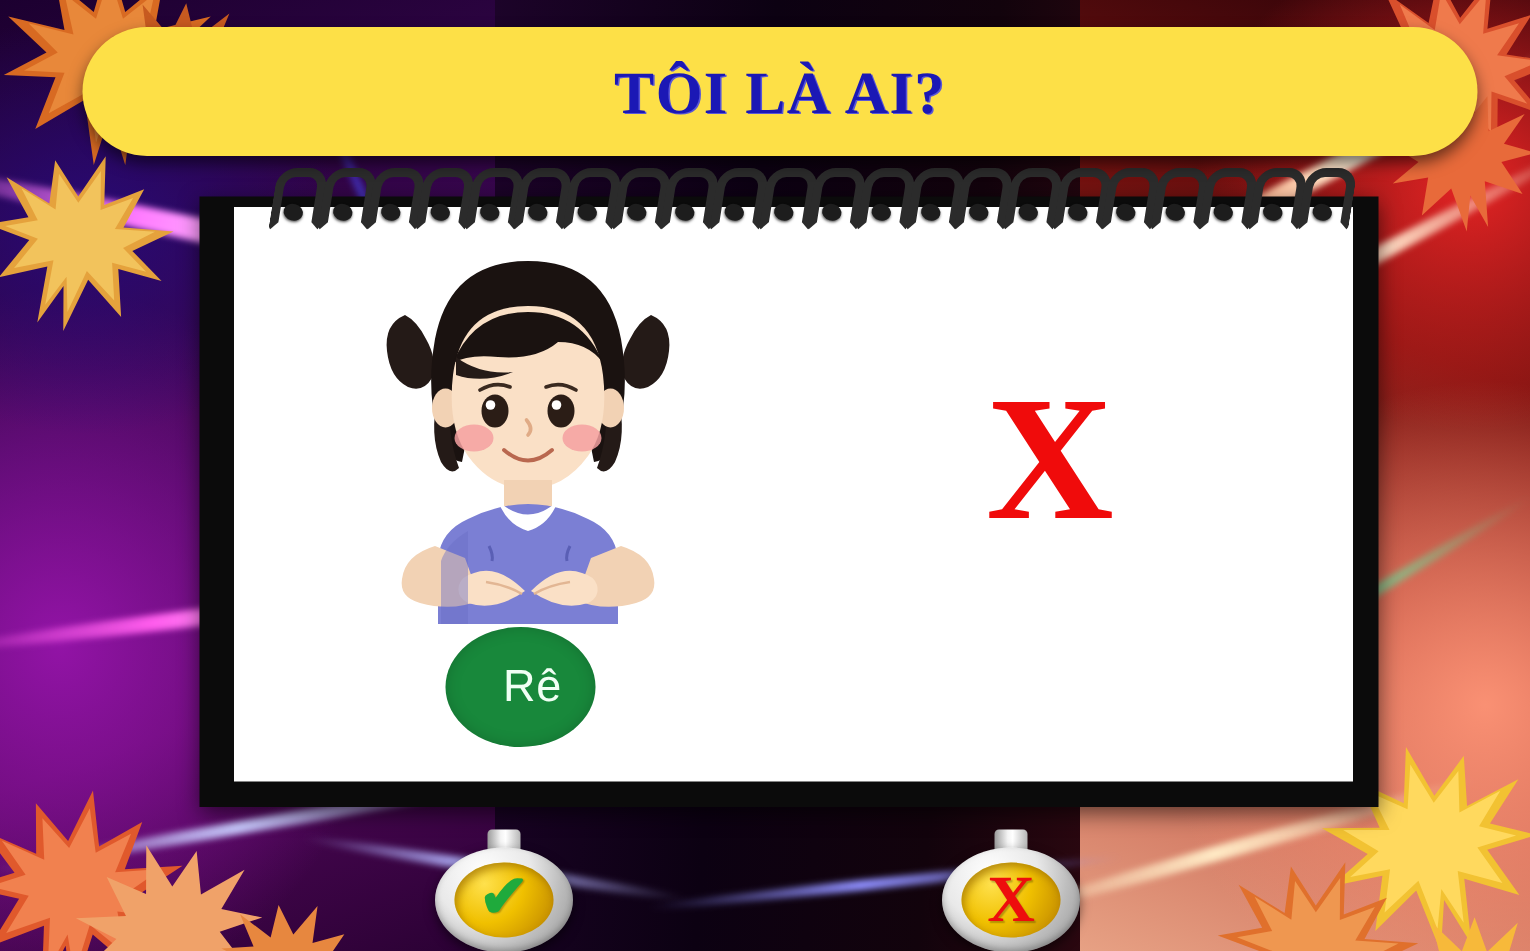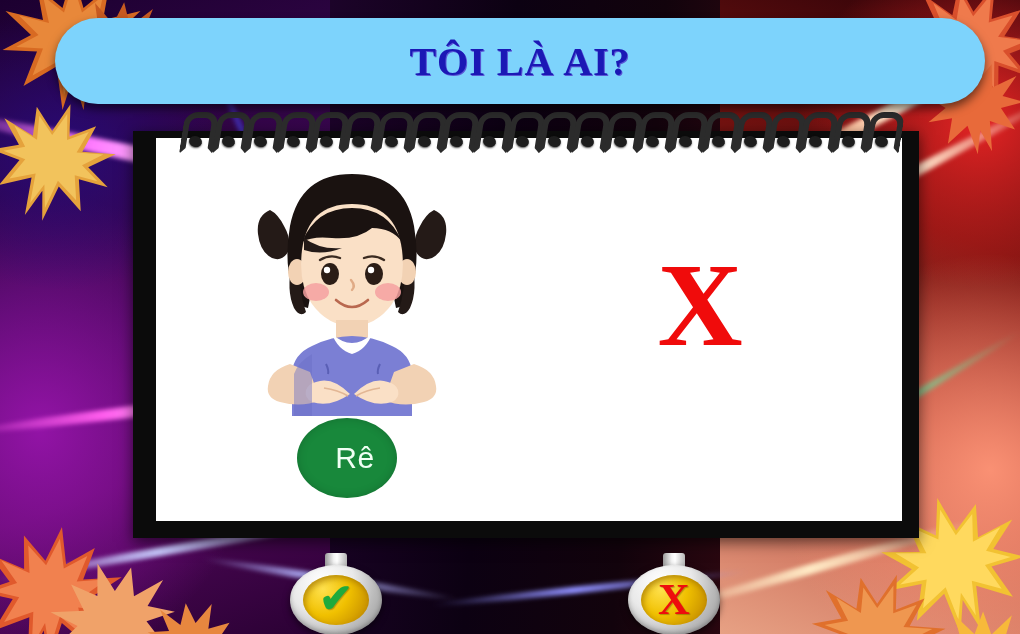--- a/index.html
+++ b/index.html
@@ -52,21 +52,21 @@
   .s9 { left:200px; top:575px; width:260px; height:8px; background:linear-gradient(90deg,rgba(150,150,255,0),#b4b4ff 45%,rgba(150,150,255,0)); transform:rotate(9deg); }
   .s10{ left:430px; top:585px; width:320px; height:7px; background:linear-gradient(90deg,rgba(120,120,255,0),#8f8fff 45%,rgba(120,120,255,0)); transform:rotate(-6deg); }
 
   
   .leaf { position:absolute; pointer-events:none; }
   .leaf svg { display:block; overflow:visible; }
 
   
   #title-banner {
     position:absolute; left:55px; top:18px; width:930px; height:86px;
-    background:#7dd3fc;
+    background:#fde047;
     border-radius:44px;
     box-shadow:0 5px 10px rgba(0,0,0,.55);
     display:flex; align-items:center; justify-content:center;
     z-index:30;
   }
   #title-text {
     font-family:"Liberation Serif", serif;
     font-weight:bold;
     font-size:40px;
     color:#1b18b5;

